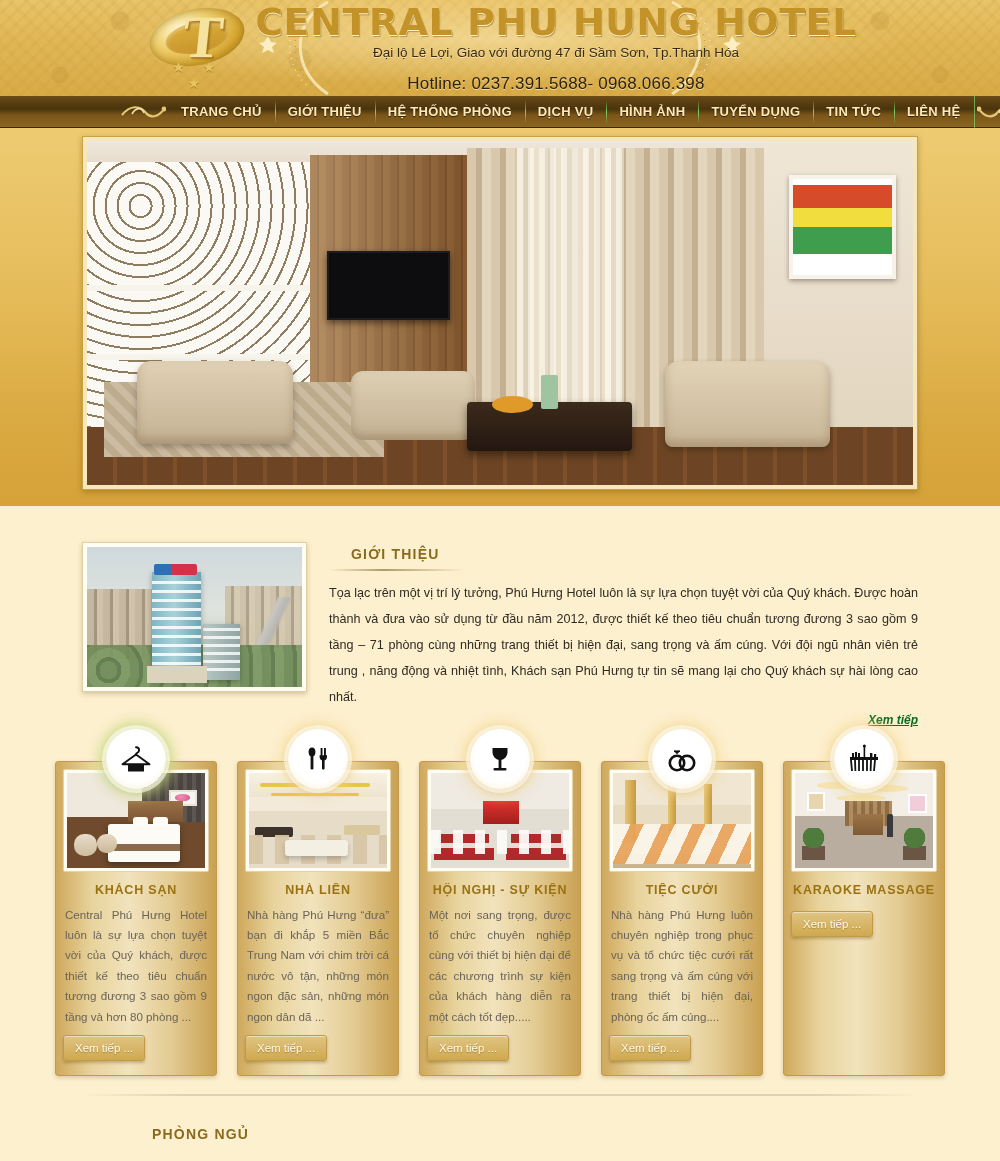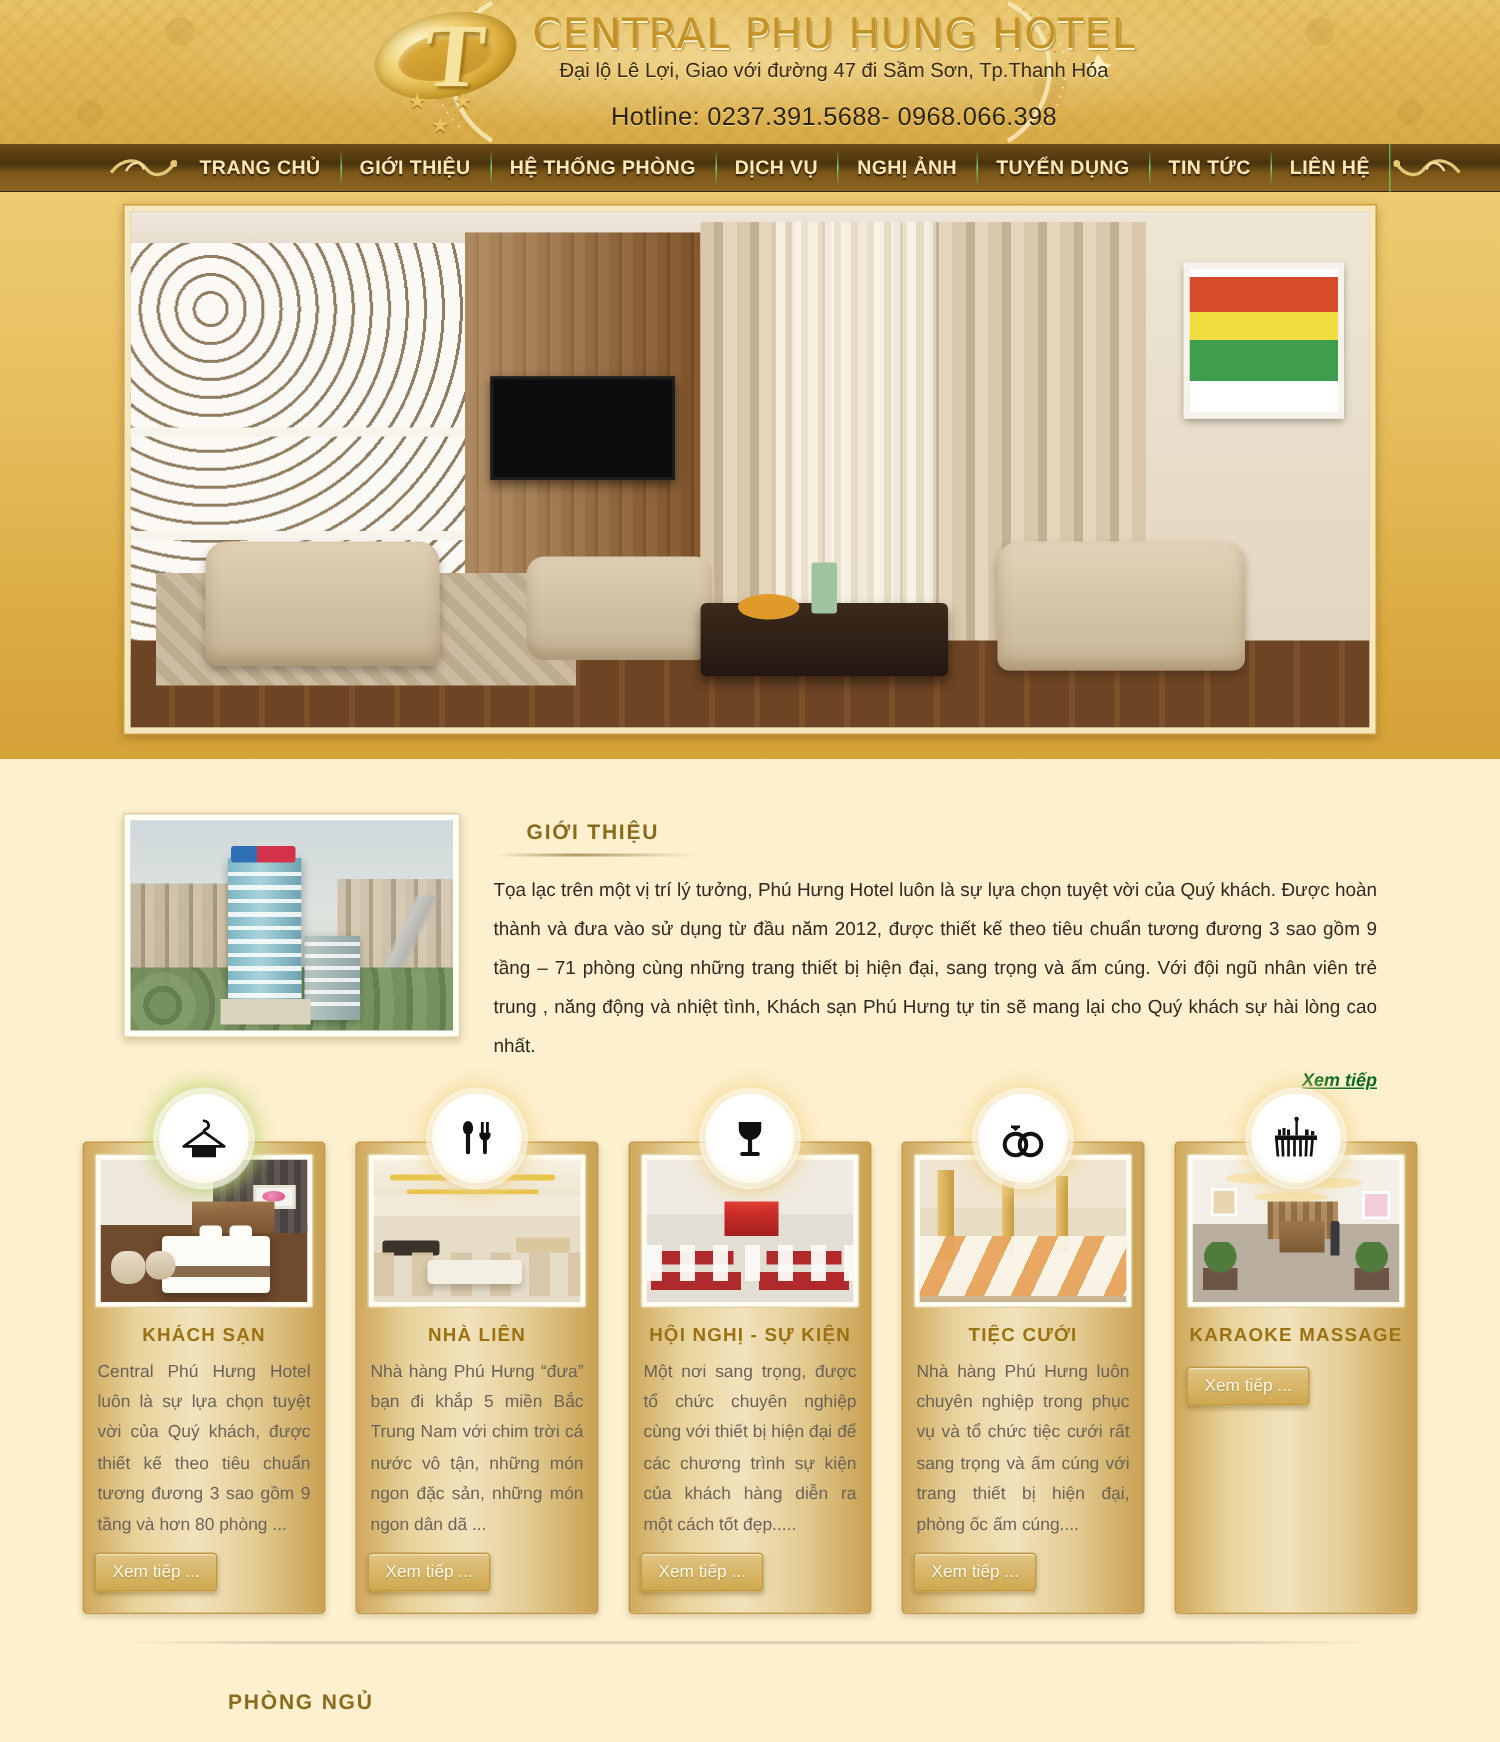--- a/index.html
+++ b/index.html
@@ -75,21 +75,21 @@
   }
   .logo-stars {
     position: absolute; left: 16px; bottom: 0;
     width: 76px; text-align: center;
     color: #e8c55e; font-size: 14px; letter-spacing: 7px;
     text-shadow: 0 1px 0 rgba(120,85,10,.5);
   }
   .title-block { text-align: center; }
   .hotel-name {
     font-family: "DejaVu Sans", sans-serif;
-    font-size: 28px; font-weight: normal; letter-spacing: .5px;
+    font-size: 38px; font-weight: bold; letter-spacing: .5px;
     color: #c39328;
     text-shadow: 0 1px 0 #fdf3c9, 1px 2px 1px rgba(120,85,10,.45);
     line-height: 1.08;
     white-space: nowrap;
   }
   .hotel-addr {
     font-size: 13.5px; color: #3b2a10; margin-top: 1px;
     text-shadow: 0 1px 0 rgba(255,248,210,.6);
     white-space: nowrap;
   }
@@ -98,21 +98,21 @@
     text-shadow: 0 1px 0 rgba(255,248,210,.6);
     white-space: nowrap;
   }
 
   
   .navbar {
     position: relative;
     width: 1000px; height: 32px;
     background: linear-gradient(to bottom, #6b4a16 0%, #4a330e 42%, #7a5618 62%, #8c6520 100%);
     border-bottom: 1px solid #3a2708;
-    display: flex; align-items: center;
+    display: flex; align-items: center; padding-left: 48px;
   }
   .nav-edge { width: 70px; height: 32px; flex: 0 0 70px; }
   .nav-flourish { width: 50px; height: 32px; flex: 0 0 50px; display:flex; align-items:center; justify-content:center; }
   .nav-list { display: flex; align-items: center; height: 32px; }
   .nav-item {
     position: relative;
     padding: 0 13px;
     height: 32px; line-height: 32px;
     color: #ffe9b6;
     font-size: 13px; font-weight: bold;
@@ -405,21 +405,21 @@
         <path d="M2 14 C10 4, 20 4, 26 12 C30 17, 38 17, 44 8" fill="none" stroke="#e3c877" stroke-width="2.2"></path>
         <path d="M12 13 c4 -7 10 -7 12 -1" fill="none" stroke="#f3e0a6" stroke-width="1.6"></path>
         <circle cx="44" cy="8" r="2.4" fill="#e3c877"></circle>
       </svg>
     </div>
     <div class="nav-list">
       <div class="nav-item">TRANG CHỦ</div>
       <div class="nav-item">GIỚI THIỆU</div>
       <div class="nav-item">HỆ THỐNG PHÒNG</div>
       <div class="nav-item">DỊCH VỤ</div>
-      <div class="nav-item">NGHỊ ẢNH</div>
+      <div class="nav-item">HÌNH ẢNH</div>
       <div class="nav-item">TUYỂN DỤNG</div>
       <div class="nav-item">TIN TỨC</div>
       <div class="nav-item">LIÊN HỆ</div>
     </div>
     <div class="nav-spacer"></div>
     <div class="nav-flourish">
       <svg width="46" height="22" viewBox="0 0 46 22">
         <path d="M44 14 C36 4, 26 4, 20 12 C16 17, 8 17, 2 8" fill="none" stroke="#e3c877" stroke-width="2.2"></path>
         <path d="M34 13 c-4 -7 -10 -7 -12 -1" fill="none" stroke="#f3e0a6" stroke-width="1.6"></path>
         <circle cx="2" cy="8" r="2.4" fill="#e3c877"></circle>

